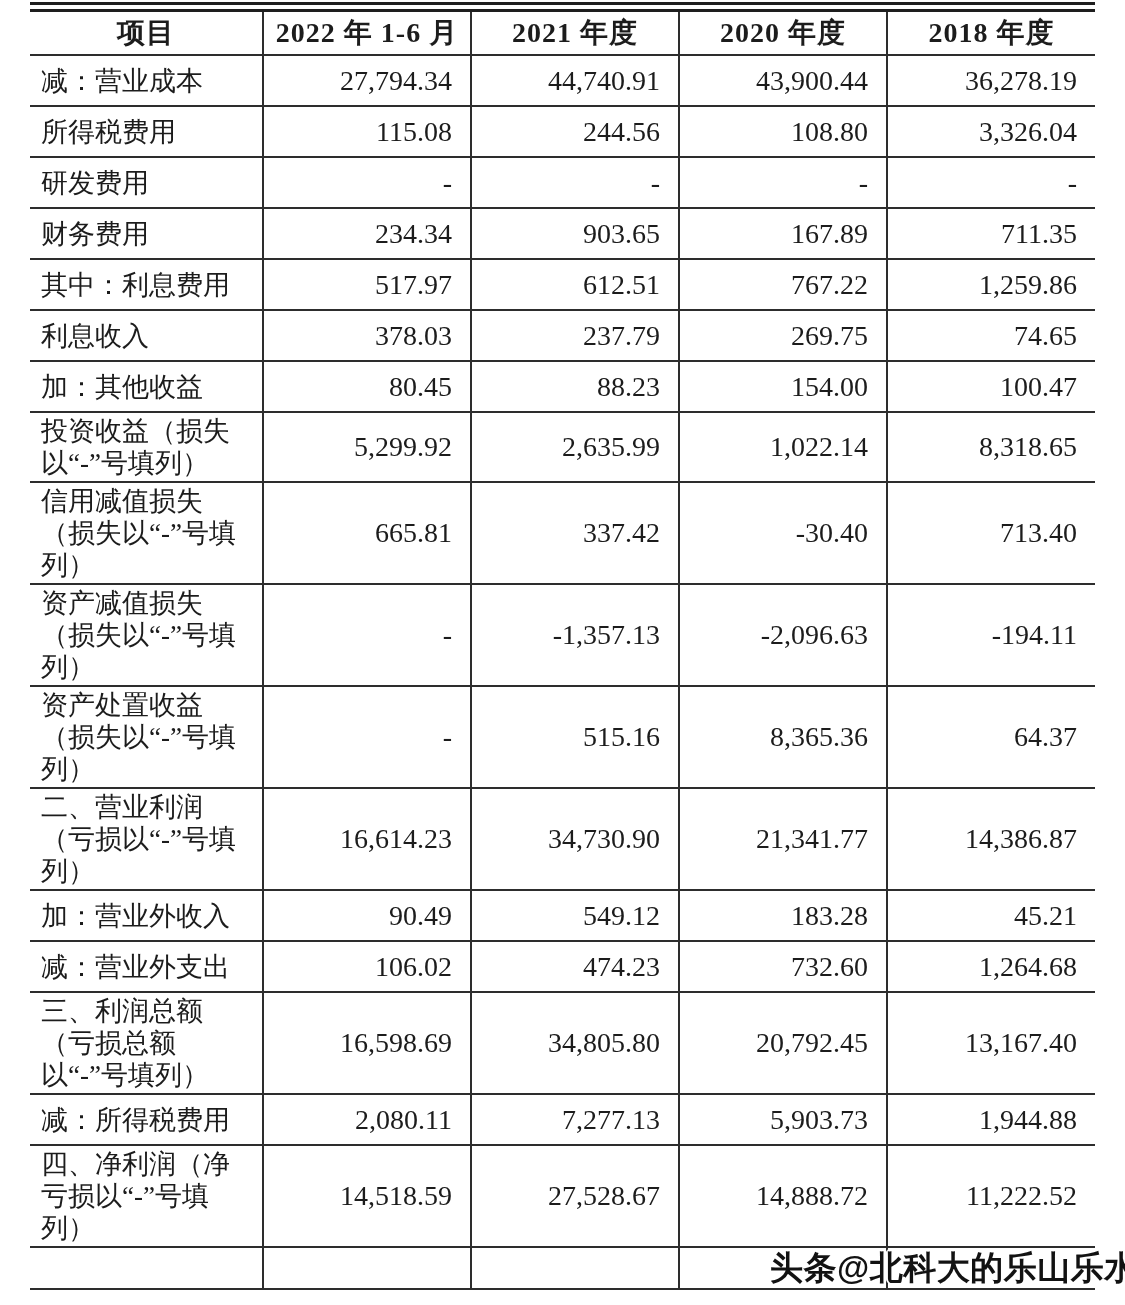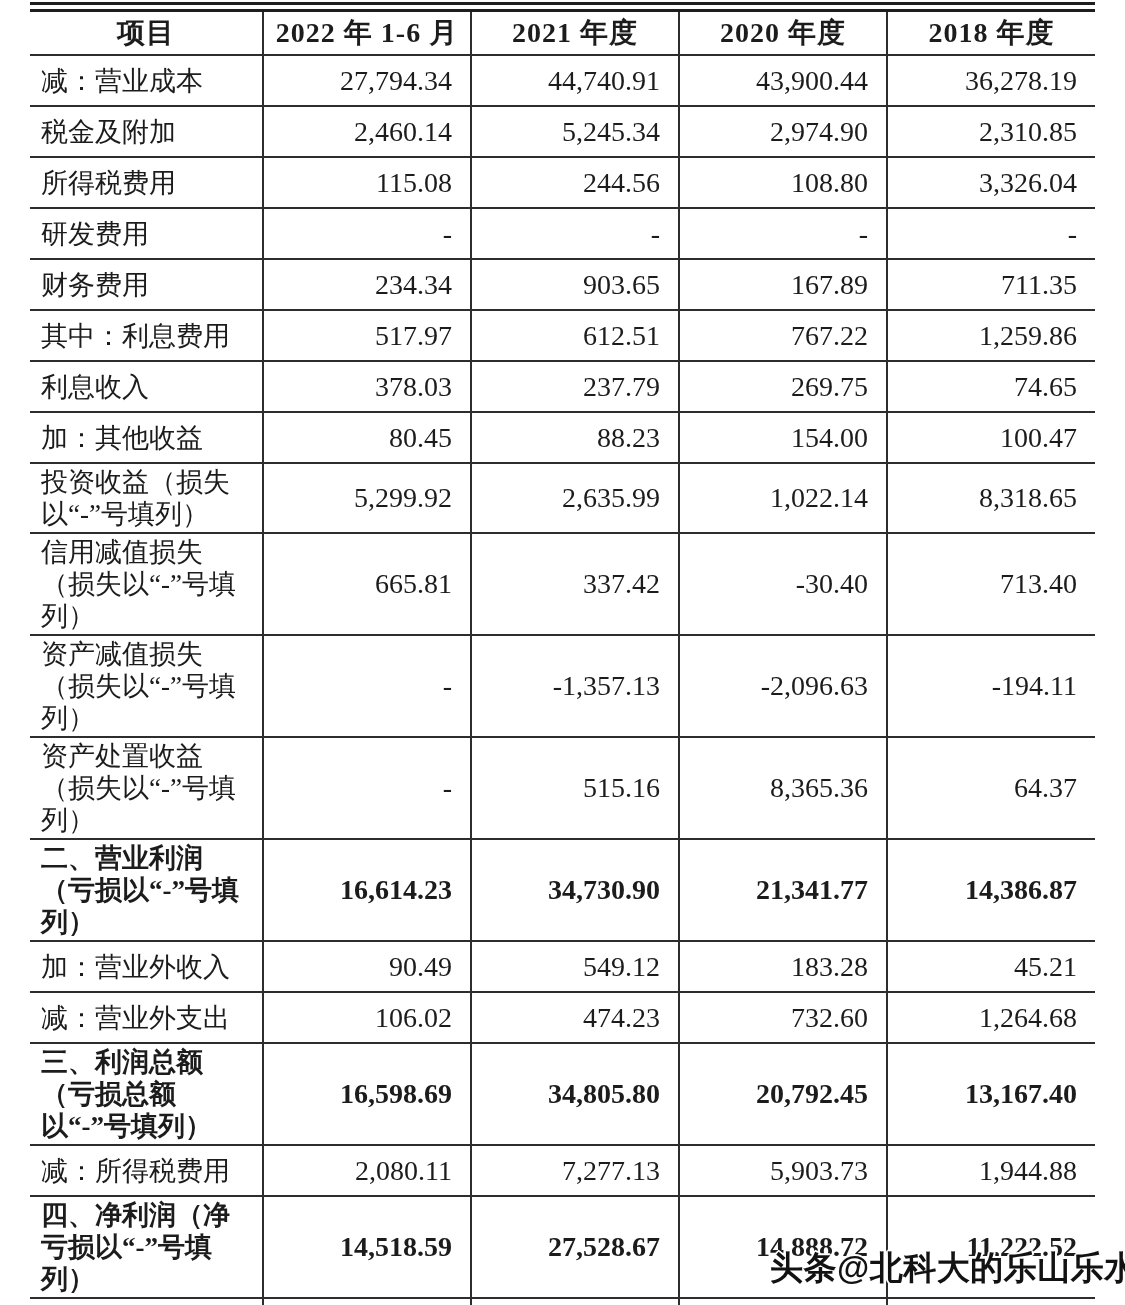--- a/index.html
+++ b/index.html
@@ -51,21 +51,21 @@
   td.label {
     text-align: left;
     padding-left: 11px;
     padding-right: 9px;
     font-size: 27px;
   }
   td.num {
     text-align: right;
     padding-right: 18px;
   }
-  tr.bold td { font-weight: bold; }
+  tr.bold td { font-weight: normal; }
   tr.sliver { height: 42px; }
   tr.sliver td { border-bottom: 2px solid #2d2d2d; }
   .watermark {
     position: absolute;
     left: 770px;
     top: 1246px;
     white-space: nowrap;
     font-family: "Liberation Sans", "DejaVu Sans", sans-serif;
     font-size: 33px;
     font-weight: bold;
@@ -102,27 +102,20 @@
     </thead>
     <tbody id="table-body">
         <tr>
           <td class="label">减：营业成本</td>
           <td class="num">27,794.34</td>
           <td class="num">44,740.91</td>
           <td class="num">43,900.44</td>
           <td class="num">36,278.19</td>
         </tr>
         <tr>
-          <td class="label">税金及附加</td>
-          <td class="num">2,460.14</td>
-          <td class="num">5,245.34</td>
-          <td class="num">2,974.90</td>
-          <td class="num">2,310.85</td>
-        </tr>
-        <tr>
           <td class="label">所得税费用</td>
           <td class="num">115.08</td>
           <td class="num">244.56</td>
           <td class="num">108.80</td>
           <td class="num">3,326.04</td>
         </tr>
         <tr>
           <td class="label">研发费用</td>
           <td class="num">-</td>
           <td class="num">-</td>

